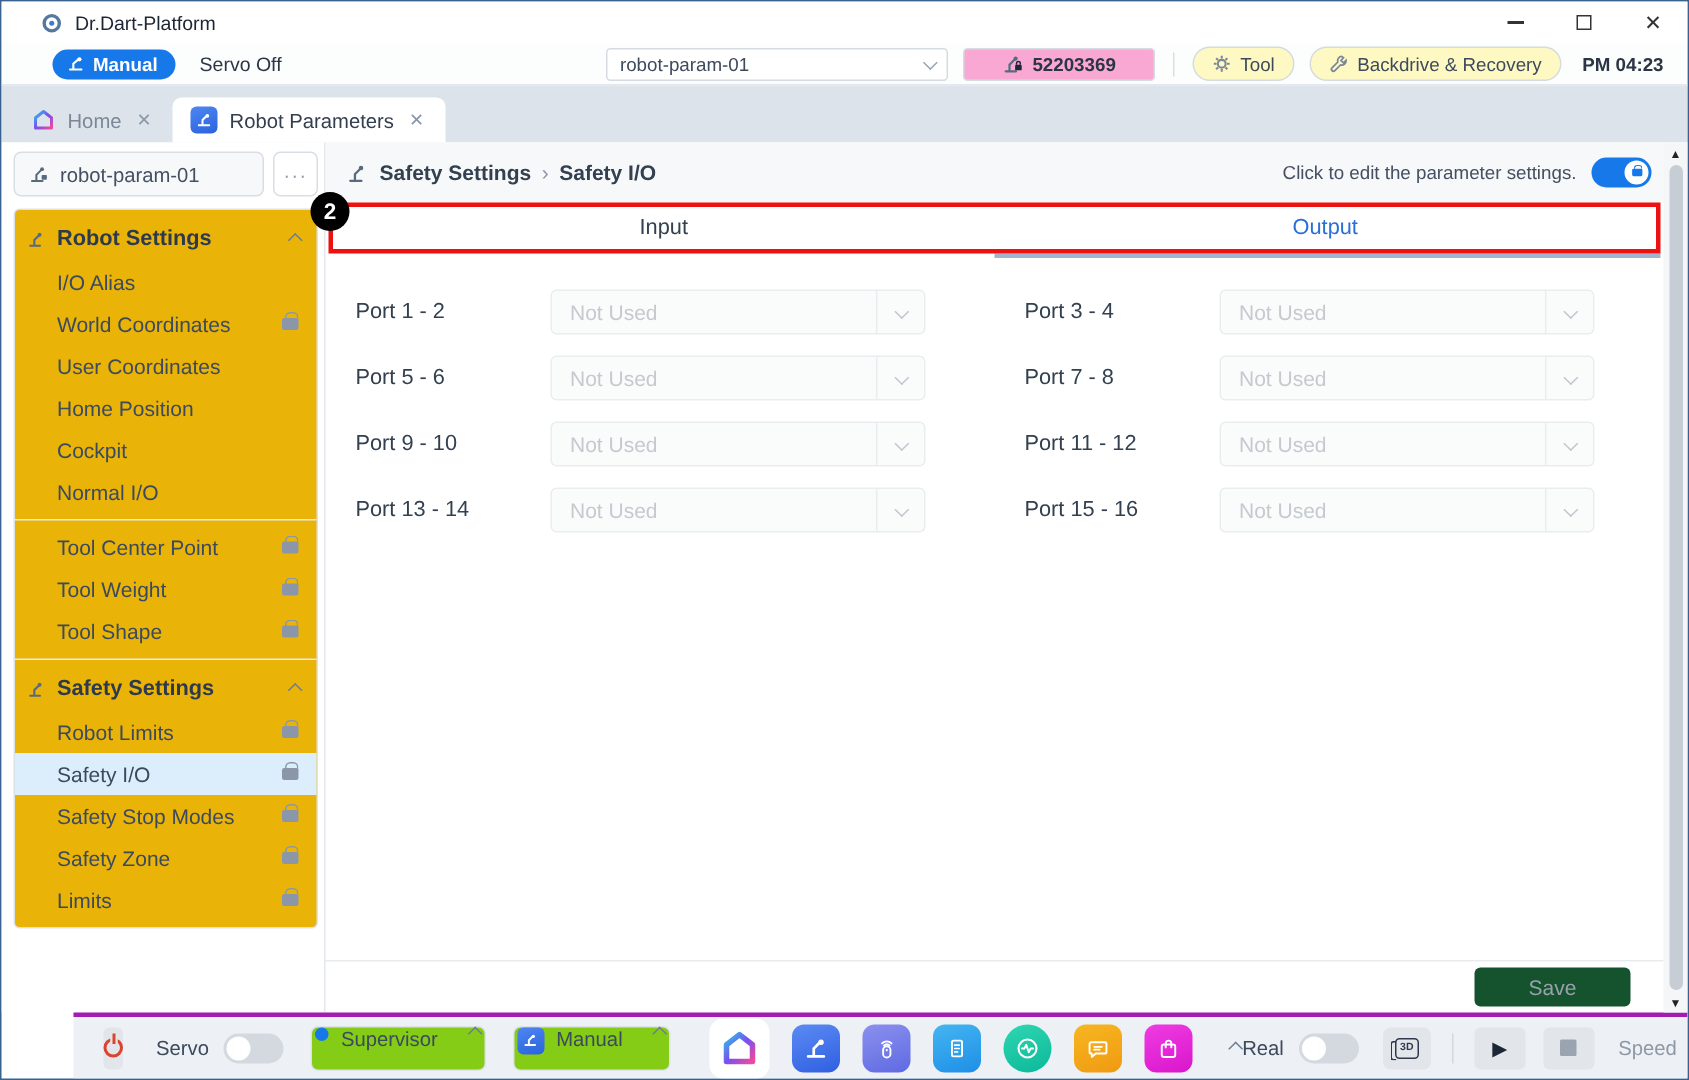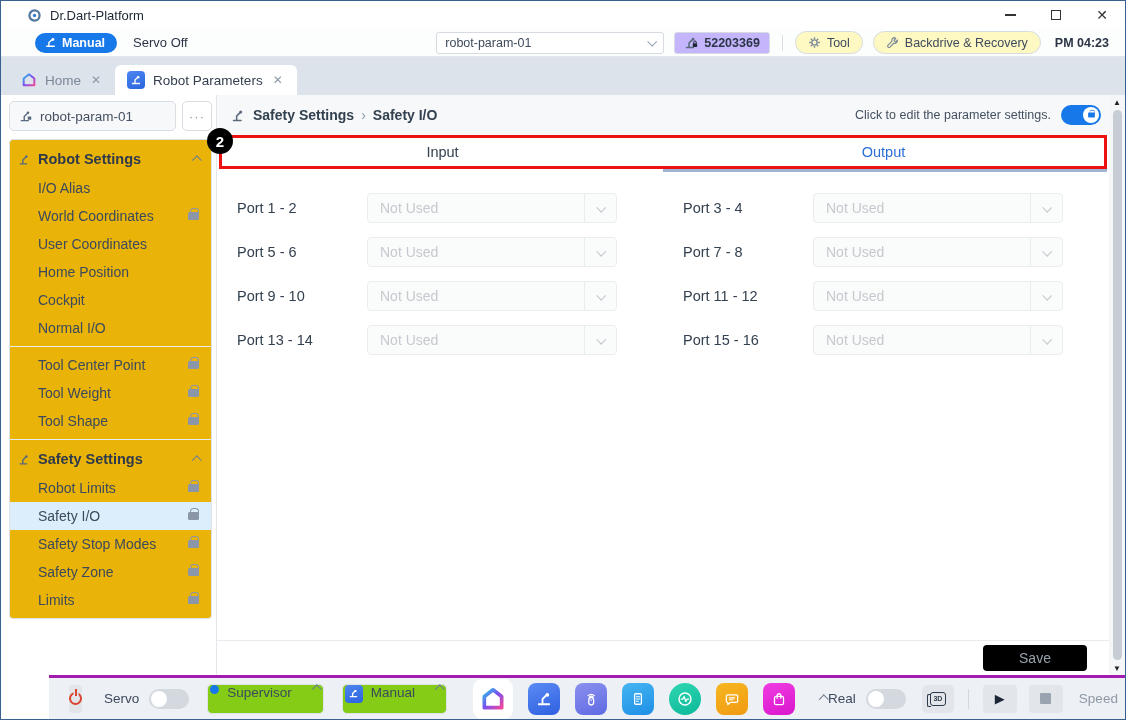--- a/index.html
+++ b/index.html
@@ -16,21 +16,21 @@
   .glyph-max { width:10px; height:10px; border:1.4px solid #333; display:inline-block; }
   .glyph-close { font-size:14px; color:#333; line-height:1; }
 
   
   .toolbar { height:28px; flex:0 0 28px; display:flex; align-items:center; background:#fcfdfd; border-bottom:1px solid #e3e7eb; padding:0 10px; }
   .mode-pill { display:flex; align-items:center; gap:5px; background:#1778e9; color:#fff; font-size:12.5px; font-weight:bold; border-radius:12px; padding:3px 12px 3px 9px; margin-left:24px; cursor:pointer; }
   .servo-off { font-size:13px; color:#2b3545; margin-left:16px; }
   .tb-center { display:flex; align-items:center; margin-left:auto; }
   .param-select { width:228px; height:22px; background:#fff; border:1px solid #d6dbe1; border-radius:3px; display:flex; align-items:center; font-size:12.5px; color:#3d4a5c; padding:0 8px; cursor:pointer; }
   .param-select .chev { margin-left:auto; }
-  .serial-box { display:flex; align-items:center; gap:5px; border:1px solid #d6dbe1; border-radius:3px; background:#c4b5fd; height:22px; padding:0 9px; margin-left:10px; font-size:12.5px; font-weight:bold; color:#2b3545; }
+  .serial-box { display:flex; align-items:center; gap:5px; border:1px solid #d6dbe1; border-radius:3px; background:#f9a8d4; height:22px; padding:0 25px; margin-left:10px; font-size:12.5px; font-weight:bold; color:#2b3545; }
   .tb-divider { width:1px; height:16px; background:#d9dee4; margin:0 12px; }
   .tb-btn { display:flex; align-items:center; gap:6px; border:1px solid #d6dbe1; border-radius:12px; background:#fef9c3; height:23px; padding:0 12px; font-size:12.5px; color:#3d4a5c; cursor:pointer; }
   .tb-btn + .tb-btn { margin-left:10px; }
   .clock { font-size:12.5px; font-weight:bold; color:#2b3545; margin:0 6px 0 14px; }
 
   
   .tabbar { height:38px; flex:0 0 38px; background:#dde3ea; display:flex; align-items:flex-end; padding-left:8px; }
   .tab { height:30px; display:flex; align-items:center; gap:8px; padding:0 12px; font-size:13.5px; border-radius:6px 6px 0 0; cursor:pointer; }
   .tab.inactive { color:#7b8898; }
   .tab.active { background:#fff; color:#333e4e; }
@@ -94,21 +94,21 @@
   .port-row { display:flex; margin-bottom:14px; }
   .port-half { width:50%; display:flex; align-items:center; }
   .port-label { width:150px; padding-left:20px; font-size:14.5px; color:#33404f; }
   .port-dd { width:250px; height:30px; background:#fafbfb; border:1px solid #eaedf0; border-radius:4px; display:flex; align-items:center; cursor:pointer; }
   .port-dd .dd-value { flex:1; font-size:14px; color:#c5cacf; padding-left:12px; }
   .port-dd .dd-caret { width:32px; height:100%; border-left:1px solid #eaedf0; display:flex; align-items:center; justify-content:center; }
   .port-dd .chev { border-color:#c0c6cd; }
 
   
   .save-footer { flex:0 0 35px; border-top:1px solid #e8ebee; display:flex; align-items:center; justify-content:flex-end; padding-right:22px; }
-  .save-btn { width:104px; height:26px; background:#000000; border:none; border-radius:4px; font-size:14px; color:#98a2ac; font-family:inherit; cursor:pointer; }
+  .save-btn { width:104px; height:26px; background:#14532d; border:none; border-radius:4px; font-size:14px; color:#98a2ac; font-family:inherit; cursor:pointer; }
 
   
   .v-scrollbar { position:absolute; top:0; right:0; width:16px; bottom:0; background:#f4f6f8; display:flex; flex-direction:column; align-items:center; }
   .sb-arrow { height:14px; flex:0 0 14px; display:flex; align-items:center; justify-content:center; font-size:8px; color:#222; cursor:pointer; }
   .sb-track { flex:1; width:100%; display:flex; justify-content:center; padding:1px 0; }
   .sb-thumb { width:9px; background:#c7cdd4; border-radius:5px; height:100%; cursor:grab; }
 
   
   .statusbar { height:44px; flex:0 0 44px; background:#edf0f4; border-top:3px solid #a21caf; display:flex; align-items:center; padding:0 14px;margin-left:48px; }
   .power-btn { width:36px; height:28px; background:#e2e6ea; border-radius:4px; display:flex; align-items:center; justify-content:center; margin-left:6px; cursor:pointer; }

